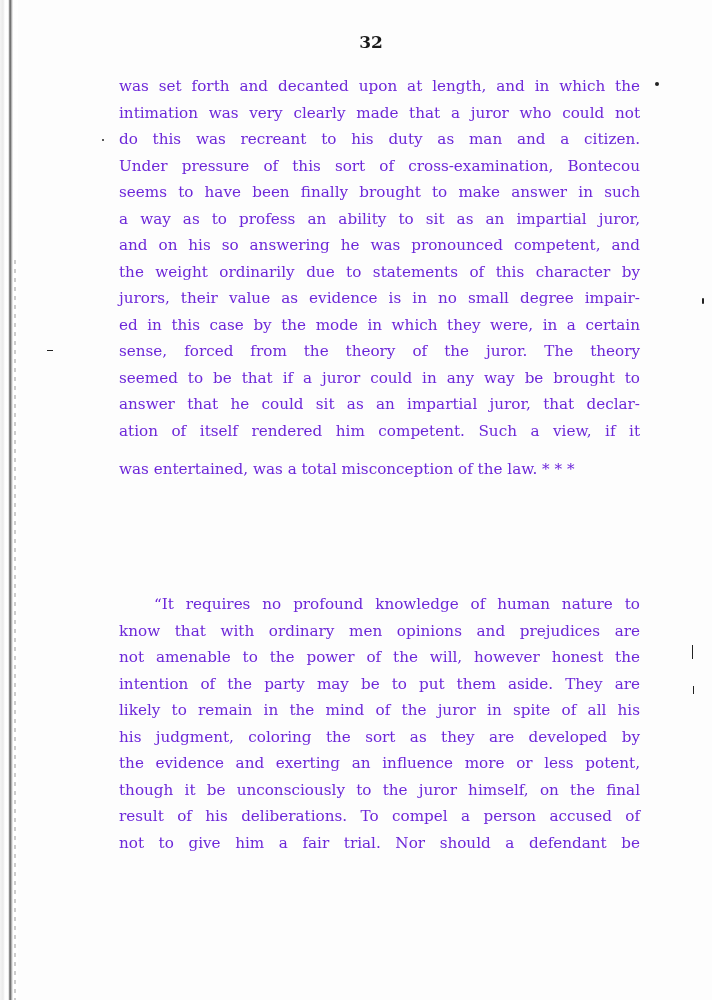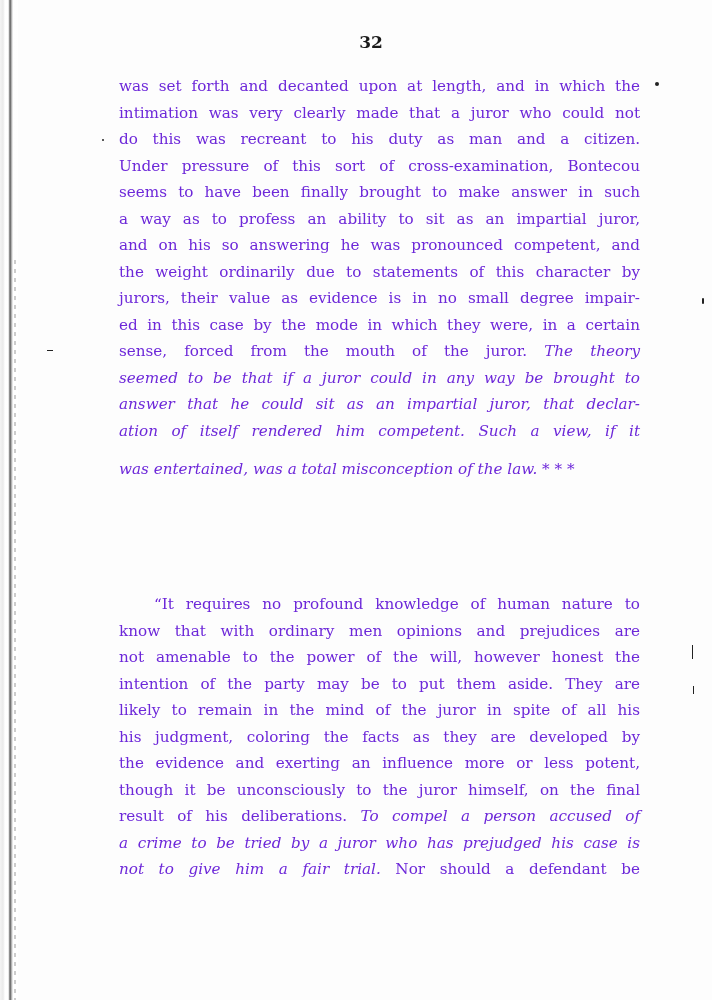--- a/index.html
+++ b/index.html
@@ -26,21 +26,21 @@
     .text-block {
       position: absolute; left: 119px; width: 521px;
       font-family: "DejaVu Serif", serif; font-size: 15.2px; color: #6d28d9;
     }
     .line {
       height: 26.5px; line-height: 26.5px; white-space: nowrap;
       text-align: justify; text-align-last: justify;
     }
     .line.last { text-align-last: left; margin-top: 12px; }
     .line.indent { padding-left: 35px; }
-    .it { font-style: italic; }
+    .it { }
     #p1 { top: 73px; }
     #p2 { top: 591px; }
     .speck { position: absolute; background: #222; border-radius: 50%; }
   </style>
 </head>
 <body>
 
 <div class="page">
   <div class="binding-edge"></div>
   <div class="binding-edge2"></div>
@@ -51,37 +51,36 @@
       <div class="line"><span>was set forth and decanted upon at length, and in which the</span></div>
       <div class="line"><span>intimation was very clearly made that a juror who could not</span></div>
       <div class="line"><span>do this was recreant to his duty as man and a citizen.</span></div>
       <div class="line"><span>Under pressure of this sort of cross-examination, Bontecou</span></div>
       <div class="line"><span>seems to have been finally brought to make answer in such</span></div>
       <div class="line"><span>a way as to profess an ability to sit as an impartial juror,</span></div>
       <div class="line"><span>and on his so answering he was pronounced competent, and</span></div>
       <div class="line"><span>the weight ordinarily due to statements of this character by</span></div>
       <div class="line"><span>jurors, their value as evidence is in no small degree impair-</span></div>
       <div class="line"><span>ed in this case by the mode in which they were, in a certain</span></div>
-      <div class="line"><span>sense, forced from the mouth of the juror. </span><span class="it">The theory</span></div>
+      <div class="line"><span>sense, forced from the theory of the juror. </span><span class="it">The theory</span></div>
       <div class="line"><span class="it">seemed to be that if a juror could in any way be brought to</span></div>
       <div class="line"><span class="it">answer that he could sit as an impartial juror, that declar-</span></div>
       <div class="line"><span class="it">ation of itself rendered him competent. Such a view, if it</span></div>
       <div class="line last"><span class="it">was entertained, was a total misconception of the law.</span><span> * * *</span></div>
     </div>
   <div class="text-block" id="p2">
       <div class="line indent"><span>“It requires no profound knowledge of human nature to</span></div>
       <div class="line"><span>know that with ordinary men opinions and prejudices are</span></div>
       <div class="line"><span>not amenable to the power of the will, however honest the</span></div>
       <div class="line"><span>intention of the party may be to put them aside. They are</span></div>
       <div class="line"><span>likely to remain in the mind of the juror in spite of all his</span></div>
-      <div class="line"><span>his judgment, coloring the facts as they are developed by</span></div>
+      <div class="line"><span>his judgment, coloring the sort as they are developed by</span></div>
       <div class="line"><span>the evidence and exerting an influence more or less potent,</span></div>
       <div class="line"><span>though it be unconsciously to the juror himself, on the final</span></div>
       <div class="line"><span>result of his deliberations. </span><span class="it">To compel a person accused of</span></div>
-      <div class="line"><span class="it">a crime to be tried by a juror who has prejudged his case is</span></div>
       <div class="line"><span class="it">not to give him a fair trial.</span><span> Nor should a defendant be</span></div>
     </div>
 
   <div class="speck" style="left:655px;top:82px;width:4px;height:4px;"></div>
   <div class="speck" style="left:102px;top:139px;width:2px;height:2px;"></div>
   <div class="speck" style="left:702px;top:298px;width:2px;height:6px;border-radius:1px;"></div>
   <div class="speck" style="left:47px;top:350px;width:6px;height:1px;border-radius:0;"></div>
   <div class="speck" style="left:692px;top:645px;width:1px;height:14px;border-radius:0;"></div>
   <div class="speck" style="left:693px;top:686px;width:1px;height:8px;border-radius:0;"></div>
 </div>

